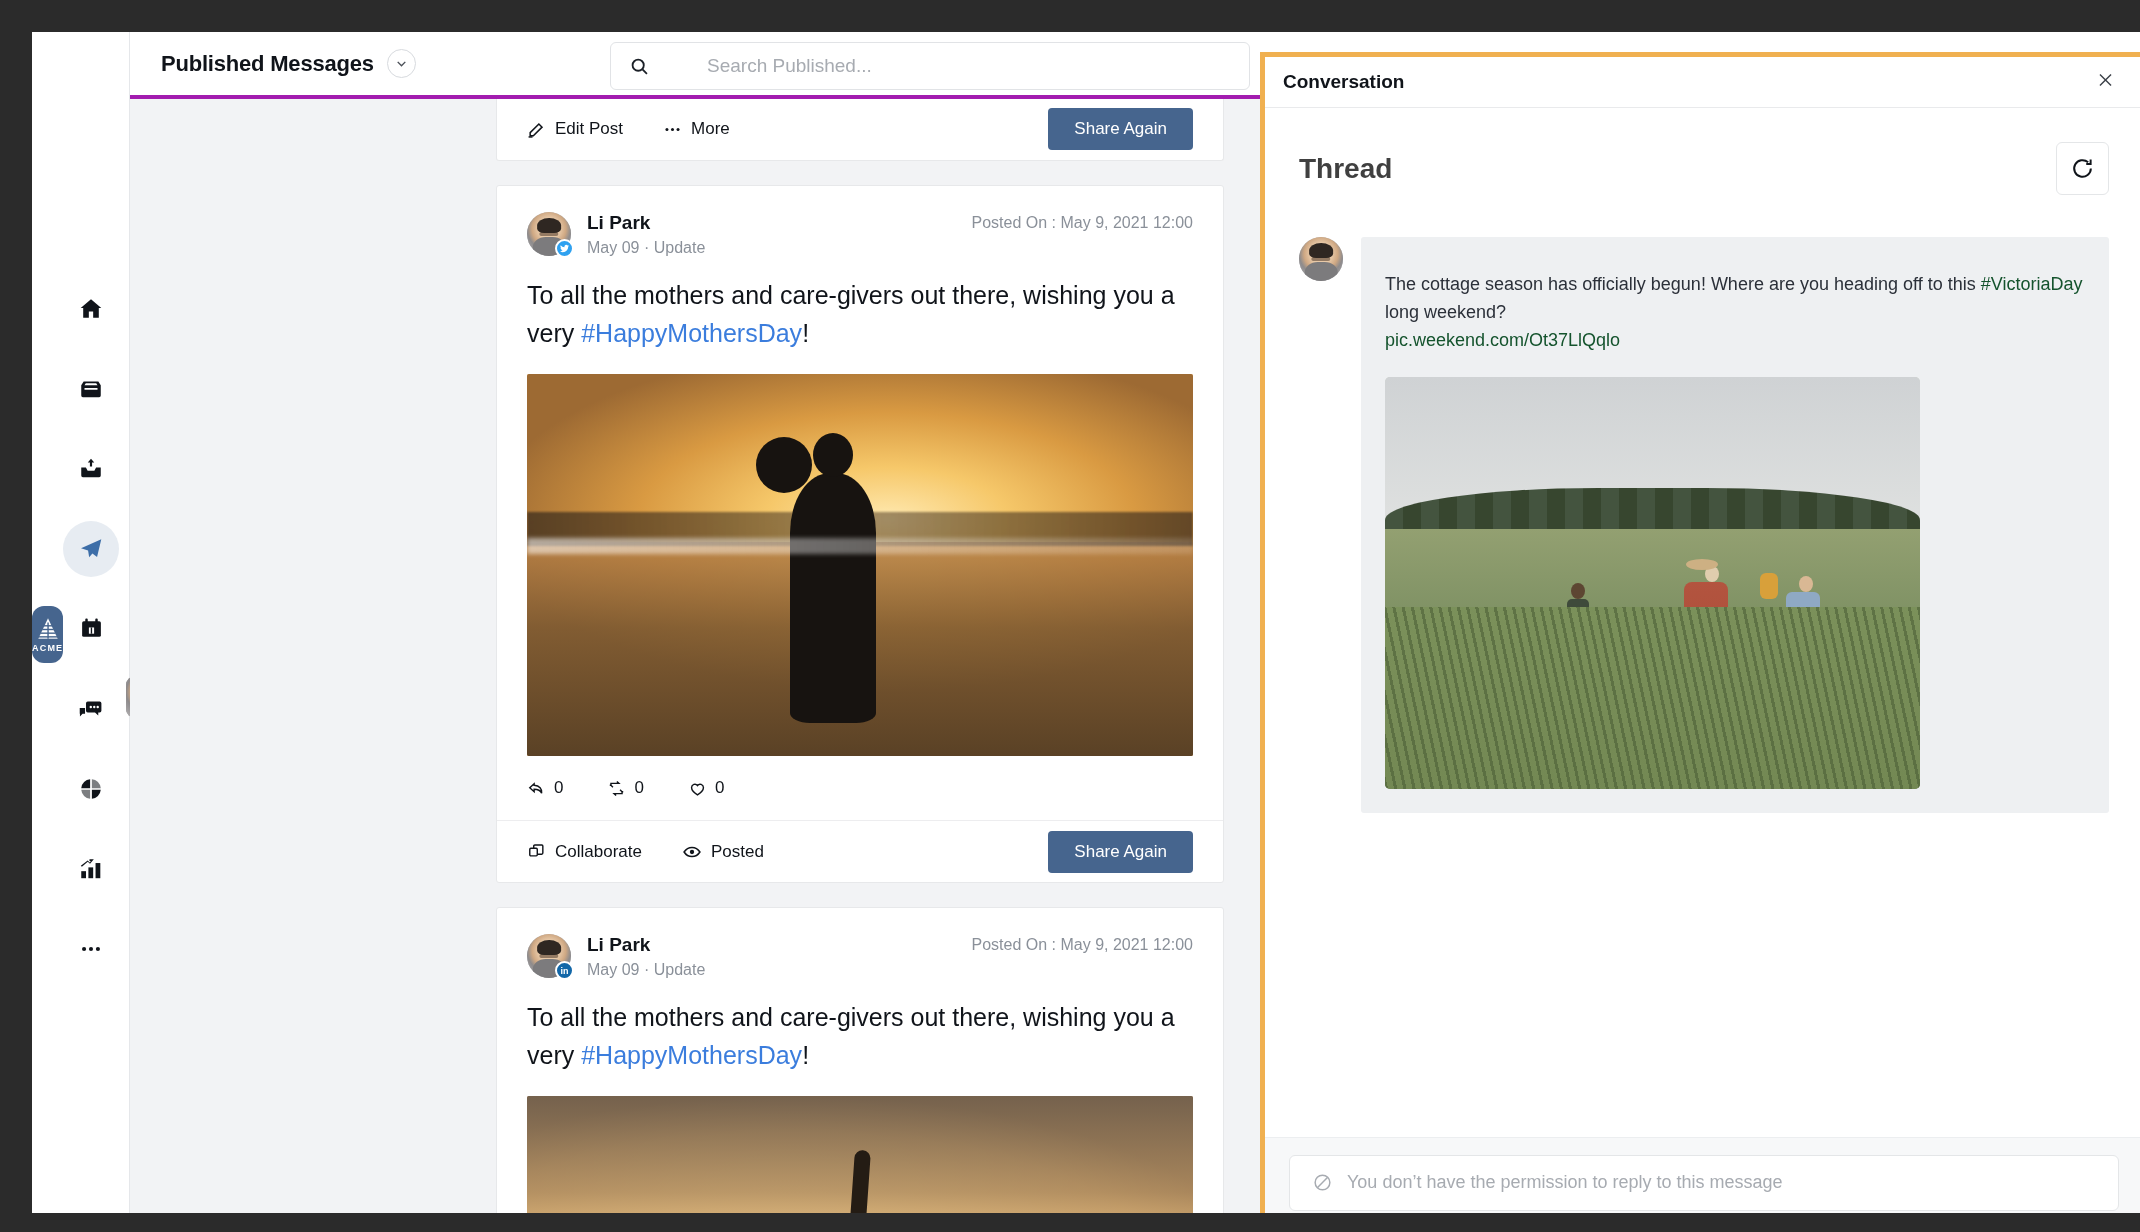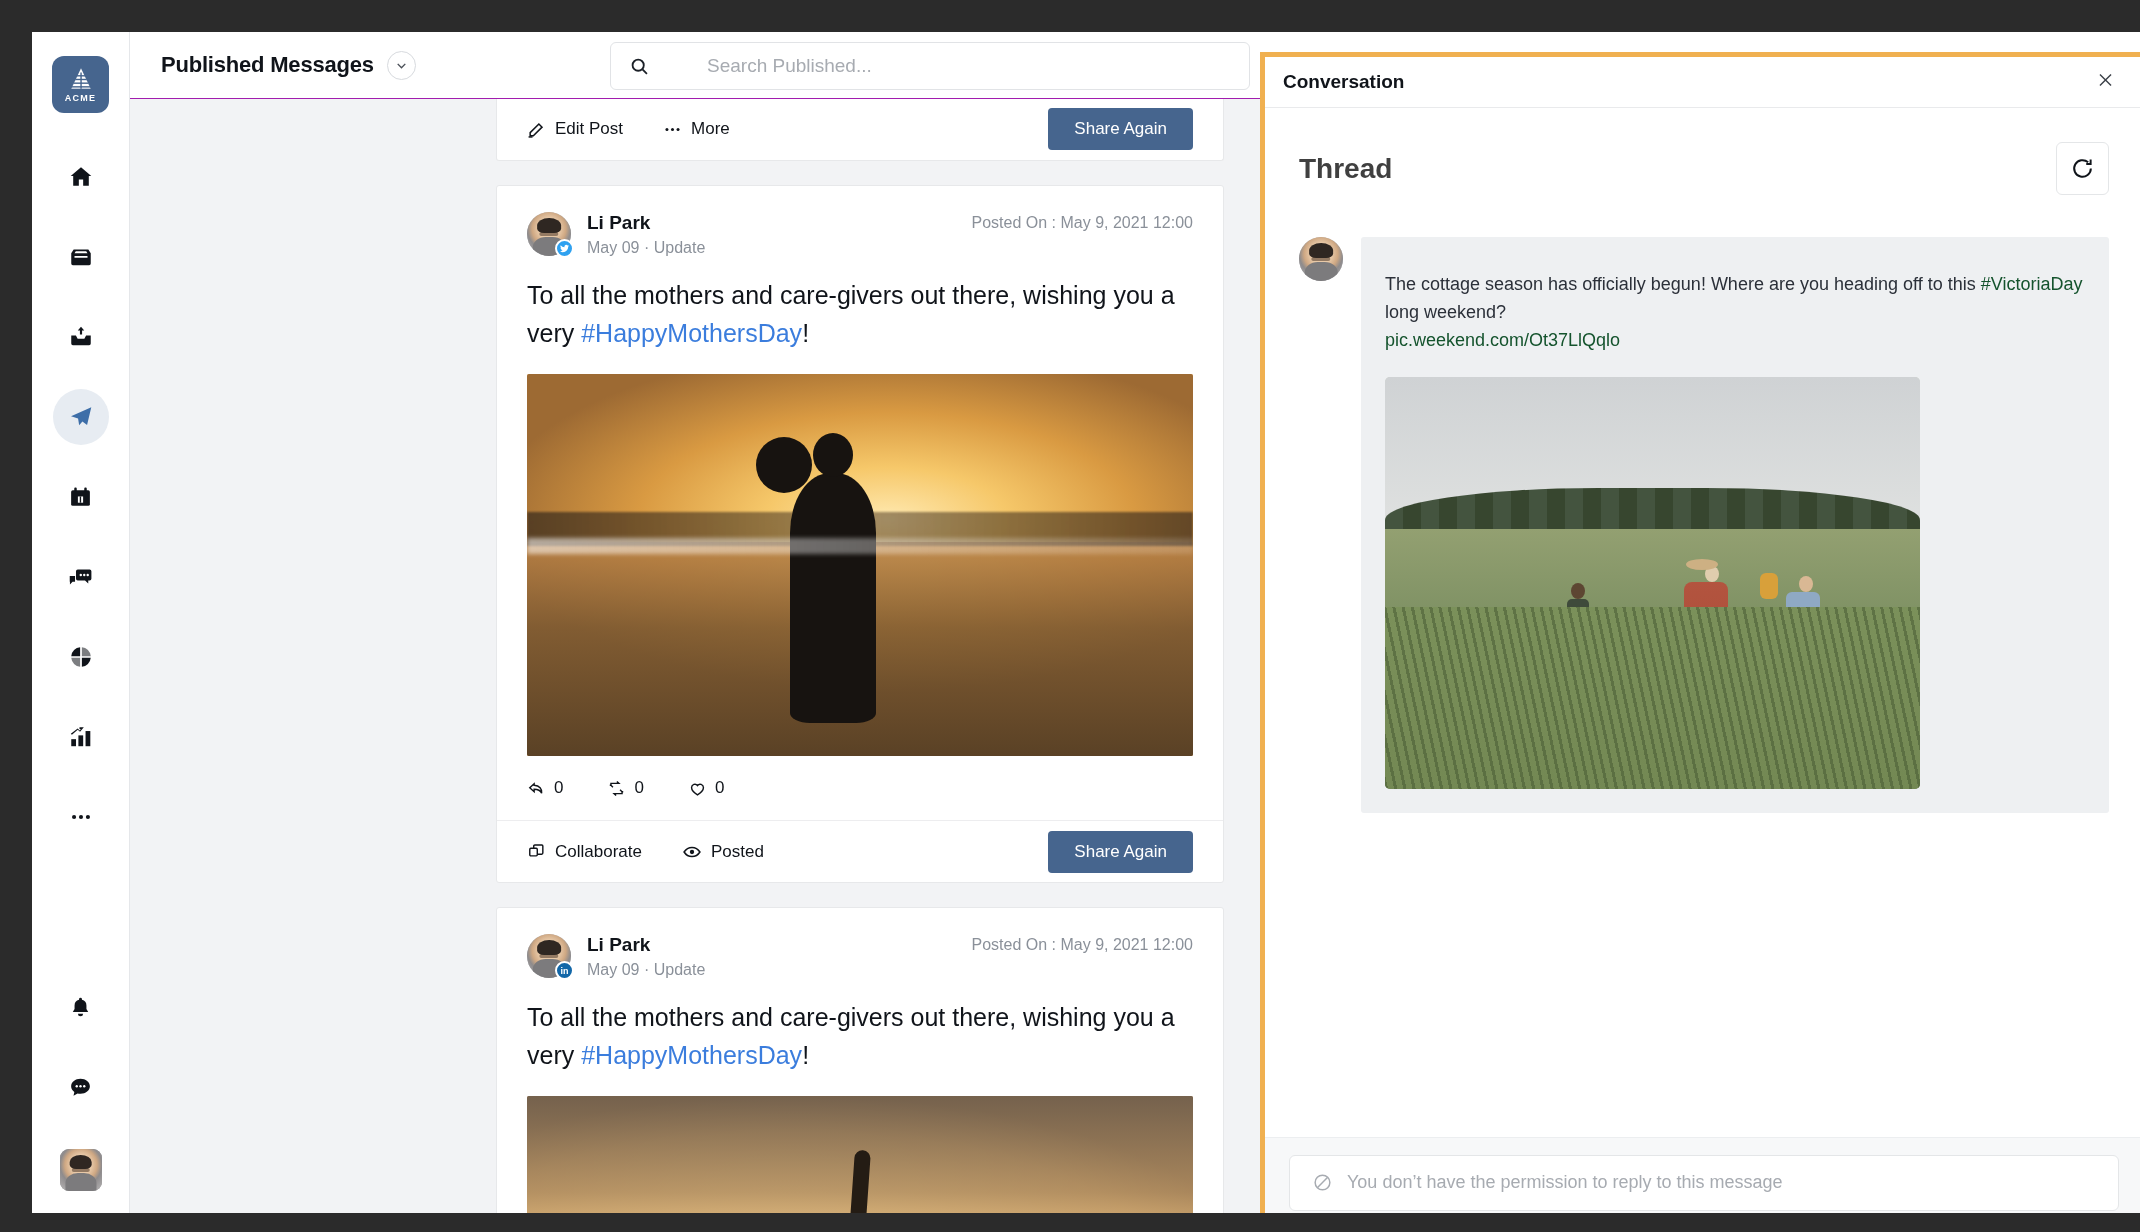--- a/index.html
+++ b/index.html
@@ -26,21 +26,21 @@
   }
 
   
   .rail {
     position: absolute;
     left: 0; top: 0;
     width: 98px; height: 1181px;
     background: #ffffff;
     border-right: 1px solid #e5e7ea;
     display: flex;
-    flex-direction: column;
+    flex-direction: row;
     align-items: center;
   }
   .brand-logo {
     margin-top: 24px;
     width: 57px; height: 57px;
     border-radius: 12px;
     background: #46658e;
     display: flex; flex-direction: column;
     align-items: center; justify-content: center;
     color: #fff;
@@ -70,21 +70,21 @@
   
   .main {
     position: absolute;
     left: 98px; top: 0;
     right: 0; height: 1181px;
     background: #f2f3f5;
   }
   .topbar {
     height: 67px;
     background: #ffffff;
-    border-bottom: 1px solid #a21caf;
+    border-bottom: 4px solid #a21caf;
     display: flex; align-items: center;
     padding-left: 31px;
     position: relative;
   }
   .page-title {
     font-size: 22px; font-weight: bold; color: #10141a;
     letter-spacing: -0.2px;
   }
   .chev-btn {
     width: 29px; height: 29px; border-radius: 50%;

